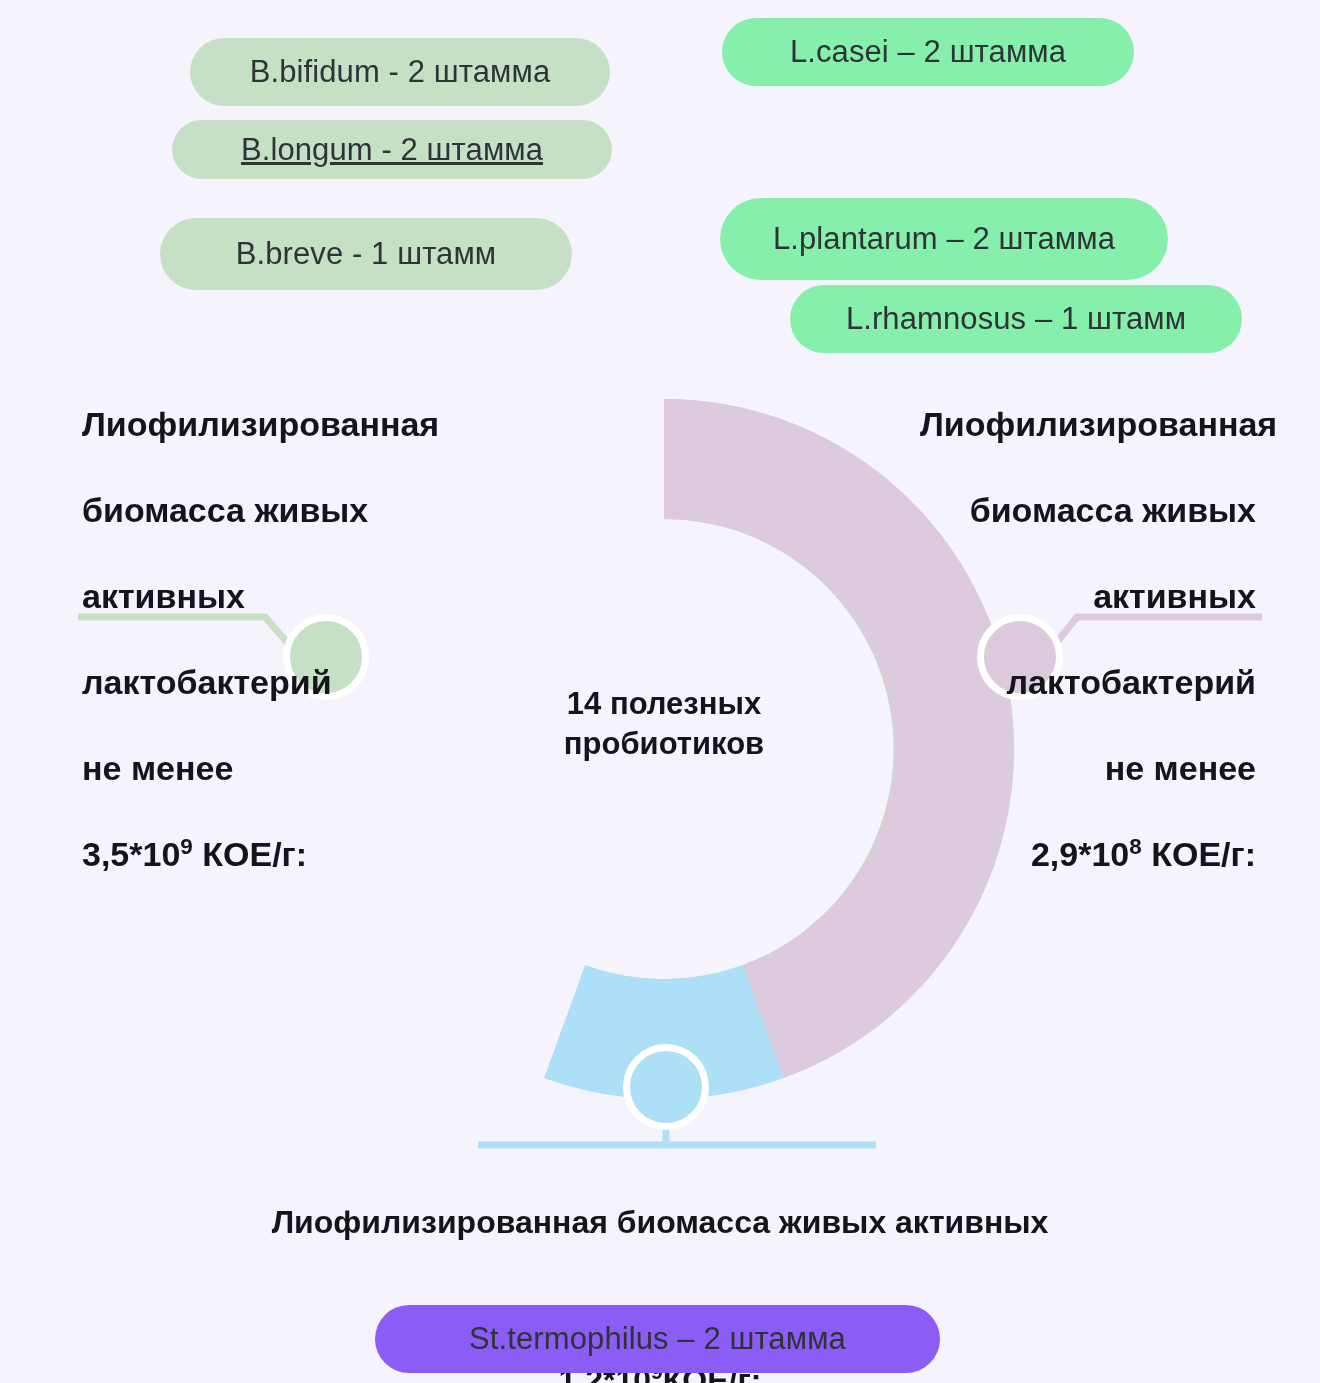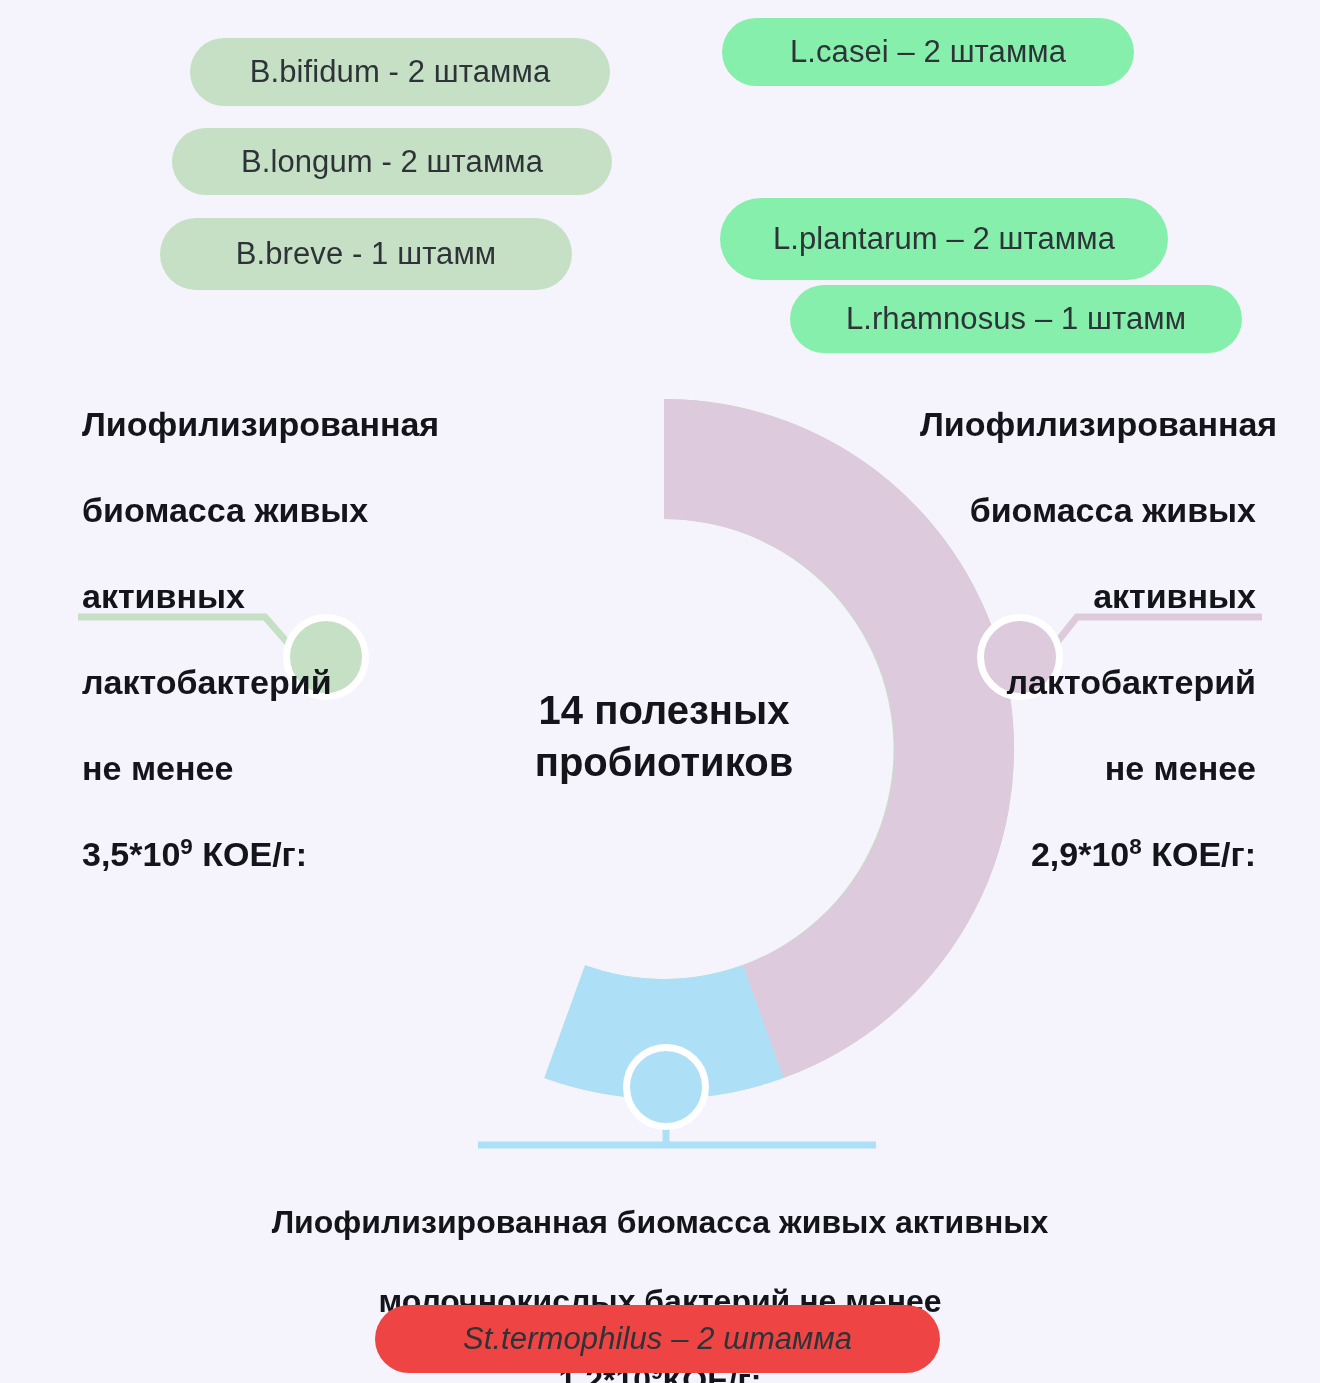--- a/index.html
+++ b/index.html
@@ -30,25 +30,25 @@
     border-radius: 999px;
     font-size: 31px;
     font-weight: 400;
     color: #2e3338;
     letter-spacing: 0.1px;
     white-space: nowrap;
     box-sizing: border-box;
   }
   .pill.green  { background: #c6e0c5; margin-top: 20px; }
   .pill.pink   { background: #86efac; }
-  .pill.blue   { background: #ef4444; font-style: italic; }
+  .pill.blue   { background: #8b5cf6; }
 
   
   #pill-bifidum        { left: 190px; top: 18px;  width: 420px; height: 68px; }
-  #pill-longum         { left: 172px; top: 108px; width: 440px; height: 67px; }
+  #pill-longum         { left: 172px; top: 100px; width: 440px; height: 59px; text-decoration: underline; }
   #pill-breve          { left: 160px; top: 198px; width: 412px; height: 72px; }
   #pill-adolescentis   { left: 72px;  top: 285px; width: 474px; height: 68px; }
 
   
   #pill-casei          { left: 722px; top: 18px;  width: 412px; height: 68px; }
   #pill-acidophilus    { left: 732px; top: 108px; width: 452px; height: 68px; }
   #pill-plantarum      { left: 720px; top: 198px; width: 448px; height: 82px; }
   #pill-rhamnosus      { left: 790px; top: 285px; width: 452px; height: 68px; }
 
   
@@ -95,21 +95,21 @@
     line-height: 0;
   }
 
   
   #center-title {
     position: absolute;
     left: 434px;
     top: 684px;
     width: 460px;
     text-align: center;
-    font-size: 40px;
+    font-size: 31px;
     font-weight: bold;
     line-height: 1.30;
     color: #14151a;
     white-space: pre-line;
   }
 </style>
 </head>
 <body>
 
 <div class="stage">
@@ -153,21 +153,21 @@
     <span>Лиофилизированная</span><br>
     <span>биомасса живых</span><br>
     <span>активных</span><br>
     <span>лактобактерий</span><br>
     <span>не менее</span><br>
     <span>2,9*10</span><sup>8</sup><span> КОЕ/г:</span>
   </div>
 
   <div class="callout" id="callout-bottom">
     <span>Лиофилизированная биомасса живых активных</span><br>
-    <span>молочнокислых бактерий не менее</span><br>
+    <br>
     <span>1,2*10</span><sup>9</sup><span>КОЕ/г:</span>
   </div>
 
   <div class="pill green" id="pill-bifidum">B.bifidum - 2 штамма</div>
   <div class="pill green" id="pill-longum">B.longum - 2 штамма</div>
   <div class="pill green" id="pill-breve">B.breve - 1 штамм</div>
 
   <div class="pill pink" id="pill-casei">L.casei – 2 штамма</div>
   <div class="pill pink" id="pill-plantarum">L.plantarum – 2 штамма</div>
   <div class="pill pink" id="pill-rhamnosus">L.rhamnosus – 1 штамм</div>

